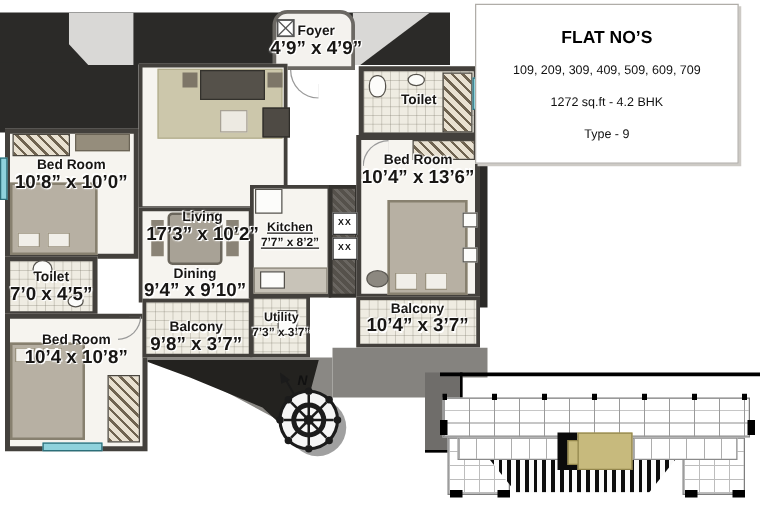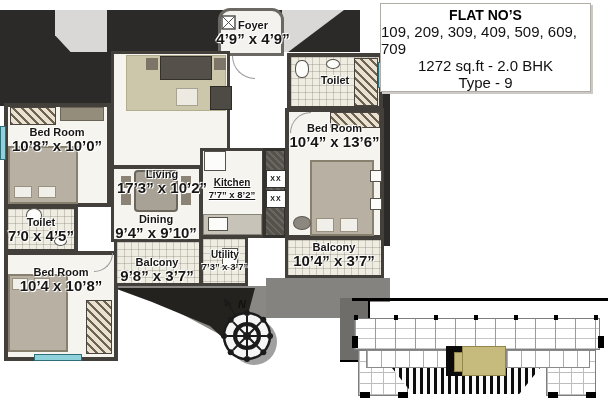--- a/index.html
+++ b/index.html
@@ -63,25 +63,25 @@
   .hatch{background:repeating-linear-gradient(45deg,#6f6350 0 2px,#e9e1d1 2px 6px);border:1px solid #4a463f;}
   .bed{background:#b7b0a3;border:2px solid #87806f;}
   .pillow{background:#f1efe9;border:1px solid #9a927f;}
   .win{position:absolute;z-index:16;background:#8fd2dc;border:1px solid #2c6f7a;box-sizing:border-box;}
   .arc{position:absolute;z-index:14;border:0 solid #999;}
   .fix{background:#fcfcfa;border:1.5px solid #55524c;}
   .xxbox{position:absolute;z-index:16;background:#fff;border:1px solid #333;color:#111;
      font-size:7px;font-weight:bold;letter-spacing:1px;text-align:center;line-height:15px;}
 
   
-  .infobox{left:380px;top:3px;width:211px;height:89px;background:#fff;border:1px solid #b0ada8;
+  .infobox{left:380px;top:3px;width:211px;height:128px;background:#fff;border:1px solid #b0ada8;
      box-shadow:2px 2px 0 #cdcac5;z-index:40;display:flex;flex-direction:column;
      justify-content:space-evenly;align-items:center;padding:3px 0;}
   .infobox .t{font-weight:bold;font-size:14px;color:#000;}
-  .infobox .l{font-size:15px;color:#111;}
+  .infobox .l{font-size:10px;color:#111;}
 
   
   .decor-svg{left:105px;top:278px;width:290px;height:88px;z-index:4;}
   .compass-svg{left:214px;top:296px;width:68px;height:72px;z-index:20;}
 
   
   .kp-bg{left:349px;top:302px;width:259px;height:103px;background:#fff;z-index:5;}
   .kp-gray{left:340px;top:298px;width:30px;height:64px;background:#6f6d6a;
      border-right:2px solid #000;border-bottom:2px solid #000;z-index:6;}
   .kp-frametop{left:352px;top:298px;width:256px;height:3px;background:#000;z-index:7;}
@@ -274,21 +274,21 @@
     <circle cx="33" cy="40" r="12" fill="none" stroke="#1b1b1b" stroke-width="4"></circle>
     <circle cx="33" cy="40" r="4" fill="#1b1b1b"></circle>
     <line x1="21" y1="19" x2="13" y2="5" stroke="#1b1b1b" stroke-width="1.5"></line>
     <polygon points="10,2 18,8 11,11" fill="#1b1b1b"></polygon>
     <text x="24" y="12" font-size="11" font-style="italic" font-weight="bold" fill="#111">N</text>
   </svg>
 
   <div class="abs infobox">
     <div class="t">FLAT NO’S</div>
     <div class="l">109, 209, 309, 409, 509, 609, 709</div>
-    <div class="l">1272 sq.ft - 2.0 BHK</div>
+    <div class="l">1272 sq.ft - 4.2 BHK</div>
     <div class="l">Type - 9</div>
   </div>
 
   <div class="abs kp-bg"></div>
   <div class="abs kp-gray"></div>
   <div class="abs kp-frametop"></div>
   <div class="abs kp-dotrow"></div>
   <div class="abs kp-main"></div>
   <div class="abs kp-midleft"></div>
   <div class="abs kp-midright"></div>

